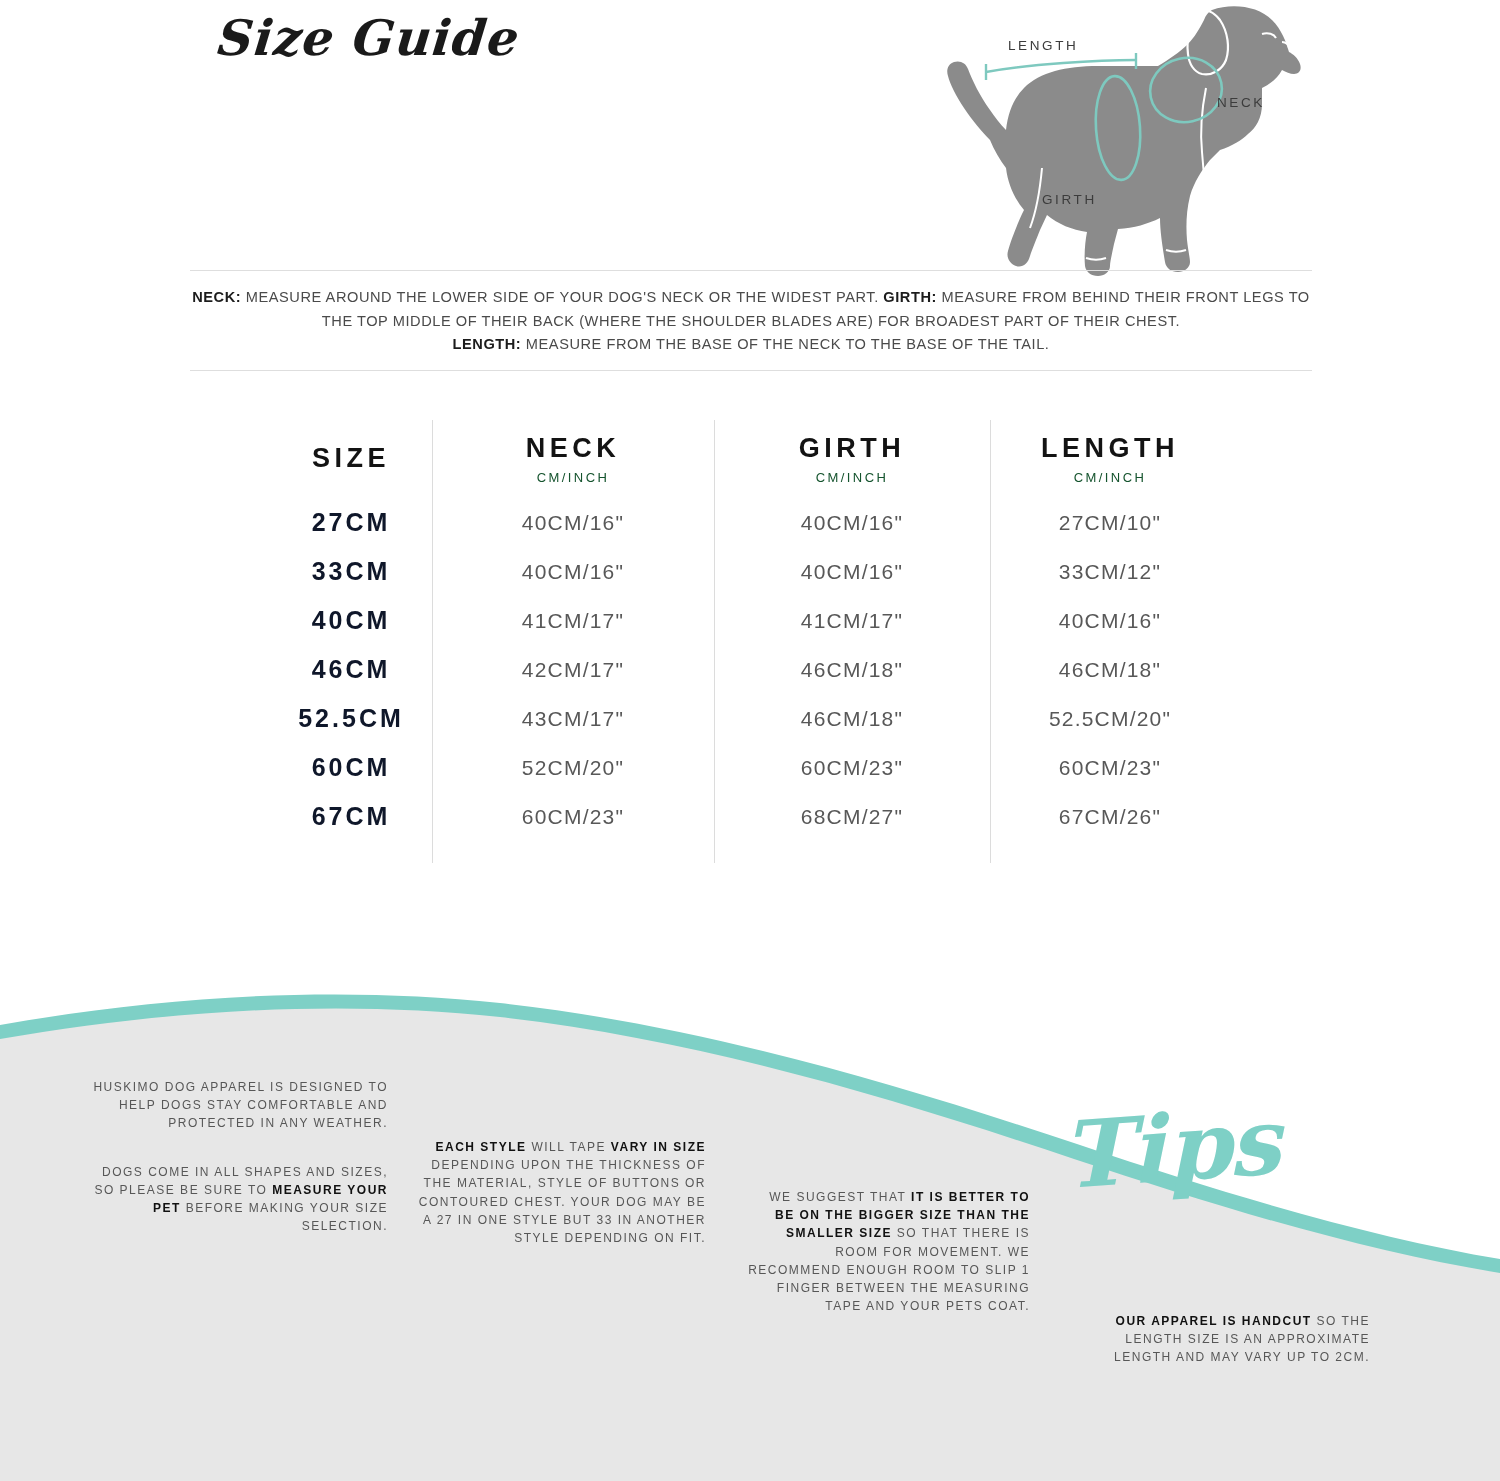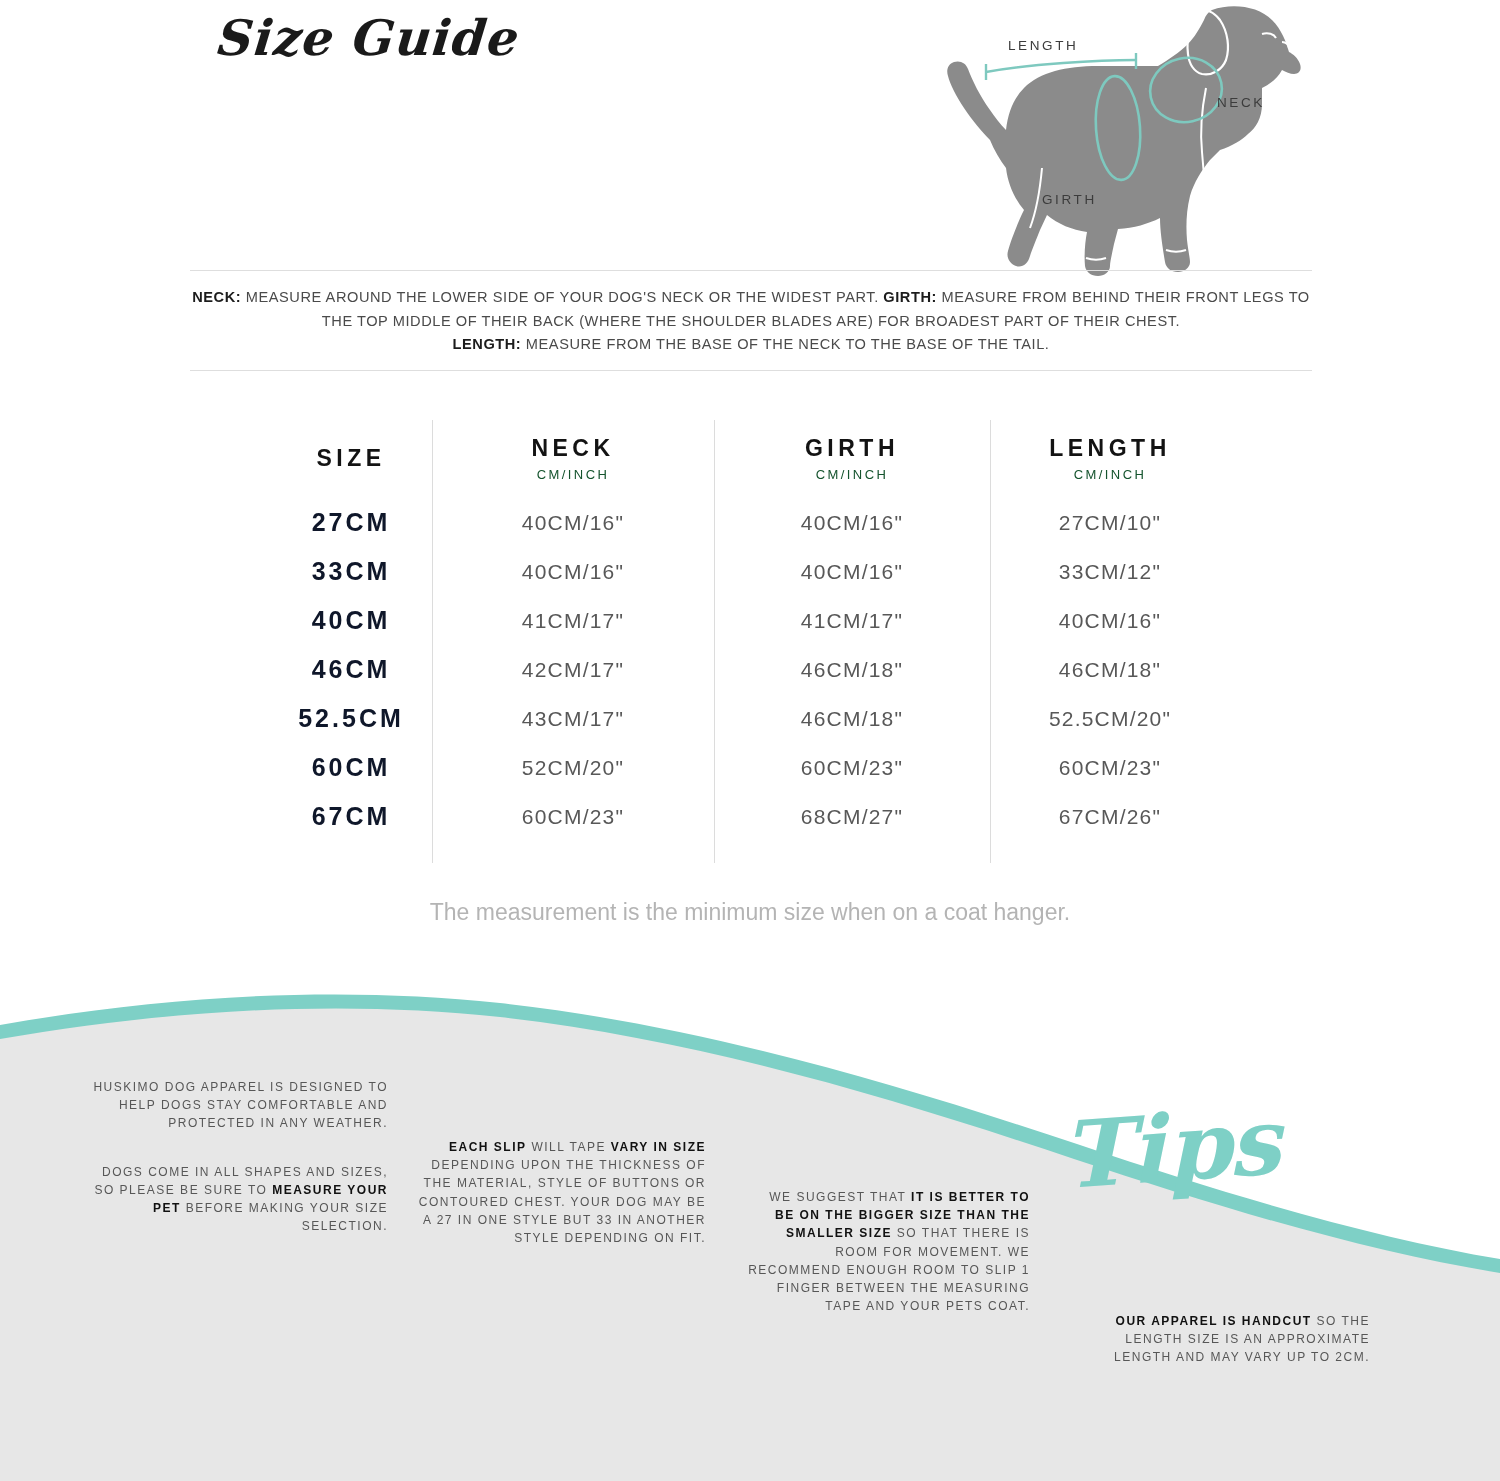--- a/index.html
+++ b/index.html
@@ -114,21 +114,21 @@
     grid-template-columns: 162px 282px 276px 240px;
     grid-template-rows: 78px repeat(7, 49px);
     align-items: center;
   }
   .th {
     text-align: center;
     line-height: 1.18;
   }
   .th-main {
     font-weight: 700;
-    font-size: 23px;
+    font-size: 27px;
     letter-spacing: 4.5px;
     color: #131313;
   }
   .th-sub {
     font-size: 13px;
     letter-spacing: 2.4px;
     color: #14532d;
     margin-top: 5px;
   }
   .td-size {
@@ -343,21 +343,20 @@
     <div class="td-val">60CM/23"</div>
 
     <div class="td-size">67CM</div>
     <div class="td-val">60CM/23"</div>
     <div class="td-val">68CM/27"</div>
     <div class="td-val">67CM/26"</div>
   </div>
 </div>
 
 <div id="table-note">
-  <div>The measurement is the minimum size when on a coat hanger.</div>
 </div>
 
 <div id="bottom-panel">
   <svg id="wave-svg" viewBox="0 0 1500 526" preserveAspectRatio="none">
 
     <path fill="#e7e7e7" d="
       M0,74 C160,48 330,38 500,56
       C700,78 900,138 1080,198
       C1240,252 1380,292 1500,312
       L1500,526 L0,526 Z"></path>
@@ -373,21 +372,21 @@
 </div>
 
 <div id="tips-word">Tips</div>
 
 <div class="tip-col" id="tip-col-1">
   <div class="tip-para">HUSKIMO DOG APPAREL IS DESIGNED TO HELP DOGS STAY COMFORTABLE AND PROTECTED IN ANY WEATHER.</div>
   <div class="tip-para"><span>DOGS COME IN ALL SHAPES AND SIZES, SO PLEASE BE SURE TO </span><b>MEASURE YOUR PET</b><span> BEFORE MAKING YOUR SIZE SELECTION.</span></div>
 </div>
 
 <div class="tip-col" id="tip-col-2">
-  <div class="tip-para"><b>EACH SLIP</b><span> WILL TAPE </span><b>VARY IN SIZE</b><span> DEPENDING UPON THE THICKNESS OF THE MATERIAL, STYLE OF BUTTONS OR CONTOURED CHEST. YOUR DOG MAY BE A 27 IN ONE STYLE BUT 33 IN ANOTHER STYLE DEPENDING ON FIT.</span></div>
+  <div class="tip-para"><b>EACH STYLE</b><span> WILL TAPE </span><b>VARY IN SIZE</b><span> DEPENDING UPON THE THICKNESS OF THE MATERIAL, STYLE OF BUTTONS OR CONTOURED CHEST. YOUR DOG MAY BE A 27 IN ONE STYLE BUT 33 IN ANOTHER STYLE DEPENDING ON FIT.</span></div>
 </div>
 
 <div class="tip-col" id="tip-col-3">
   <div class="tip-para"><span>WE SUGGEST THAT </span><b>IT IS BETTER TO BE ON THE BIGGER SIZE THAN THE SMALLER SIZE</b><span> SO THAT THERE IS ROOM FOR MOVEMENT. WE RECOMMEND ENOUGH ROOM TO SLIP 1 FINGER BETWEEN THE MEASURING TAPE AND YOUR PETS COAT.</span></div>
 </div>
 
 <div class="tip-col" id="tip-col-4">
   <div class="tip-para"><b>OUR APPAREL IS HANDCUT</b><span> SO THE LENGTH SIZE IS AN APPROXIMATE LENGTH AND MAY VARY UP TO 2CM.</span></div>
 </div>
 

